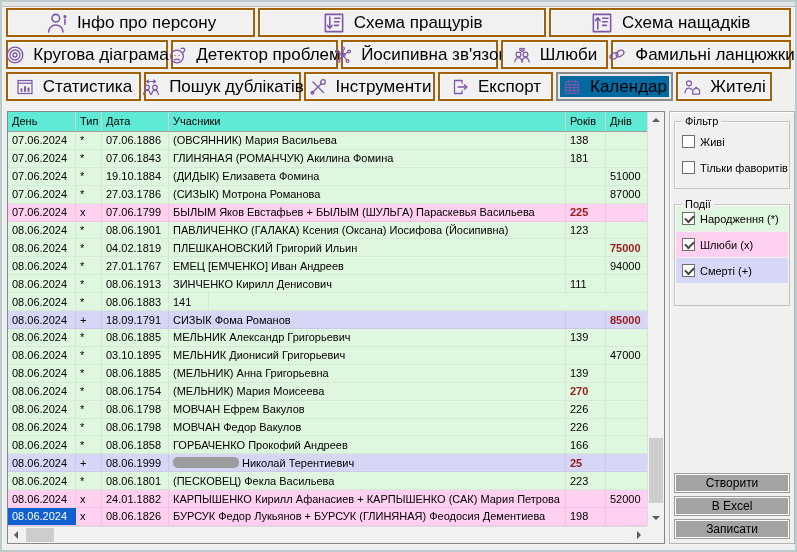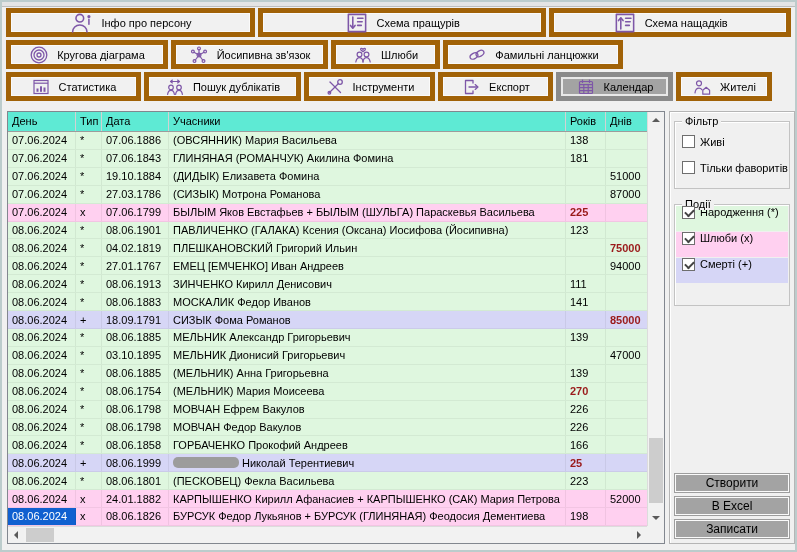--- a/index.html
+++ b/index.html
@@ -9,24 +9,24 @@
     font-family:"Liberation Sans","DejaVu Sans",sans-serif;color:#000;
   }
   .topstrip{position:absolute;left:0;top:0;width:100%;height:4px;background:#e4e4e4;border-bottom:1px solid #bdbdbd;}
   
   .toolbar{position:absolute;left:4px;right:4px;display:flex;gap:3px;}
   .tb1{top:6px;height:29px;}
   .tb2{top:38px;height:29px;border-radius:11px;}
   .tb3{top:70px;height:29px;}
   .tbtn{
     box-sizing:border-box;height:100%;display:flex;align-items:center;justify-content:center;gap:8px;
-    background:#f1f1f1;border:5px solid #a16207;font-size:11px;white-space:nowrap;cursor:default;
+    background:#f1f1f1;border:2px solid #a16207;font-size:17px;white-space:nowrap;cursor:default;
     box-shadow:inset 0 0 0 1px #fafafa;
   }
-  .tbtn.active{background:#a3a3a3;box-shadow:inset 0 0 0 2px #e8e8e8;border-color:#8a8a8a;}
+  .tbtn.active{background:#0369a1;box-shadow:inset 0 0 0 2px #e8e8e8;border-color:#8a8a8a;}
   .ic{flex:0 0 auto;}
   
   .table{
     position:absolute;left:5px;top:109px;width:658px;height:433px;box-sizing:border-box;
     background:#fff;border:1px solid #82878f;
   }
   .tcontent{position:absolute;left:0;top:0;right:17px;bottom:17px;display:flex;flex-direction:column;}
   .thead{display:flex;height:19px;flex:0 0 19px;background:#5eead4;border-bottom:1px solid #9c9c9c;font-size:11px;}
   .th{box-sizing:border-box;padding:3px 0 0 4px;border-right:1px solid #d2d2d2;overflow:hidden;}
   .rows{flex:1;display:flex;flex-direction:column;font-size:11px;}
@@ -60,21 +60,21 @@
   .panel{
     position:absolute;left:667px;top:109px;width:126px;height:433px;box-sizing:border-box;
     background:#f0f0f0;border:1px solid #b5b5b5;box-shadow:inset 1px 1px 0 #fff;
   }
   .groupbox{position:relative;margin:0 4px;border:1px solid #c3c3c3;box-shadow:inset 1px 1px 0 #fff;}
   .gb-filter{margin-top:9px;height:66px;}
   .gb-events{margin-top:15px;height:100px;}
   .gb-title{position:absolute;top:-7px;left:7px;background:#f0f0f0;padding:0 3px;font-size:11px;}
   .cbrow{display:flex;align-items:center;gap:5px;font-size:11px;padding-left:7px;}
   .gb-filter .cbrow{margin-top:13px;}
-  .strip{height:25px;display:flex;gap:5px;font-size:11px;padding-left:6px;margin:1px 1px 0;}
+  .strip{height:25px;display:flex;align-items:center;gap:5px;font-size:11px;padding-left:6px;margin:1px 1px 0;}
   .gb-events .strip:first-of-type{margin-top:13px;}
   .cb{width:13px;height:13px;box-sizing:border-box;background:#fff;border:1px solid #6e6e6e;position:relative;flex:0 0 13px;}
   .cb.checked::after{content:"";position:absolute;left:2px;top:2px;width:7px;height:4px;border-left:2px solid #444;border-bottom:2px solid #444;transform:rotate(-45deg);}
   .actions{position:absolute;left:4px;right:4px;bottom:4px;display:flex;flex-direction:column;gap:3px;}
   .abtn{height:20px;box-sizing:border-box;background:#a3a3a3;border:1px solid #9d9d9d;font-size:12px;display:flex;align-items:center;justify-content:center;box-shadow:inset 0 0 0 1px #fafafa;}
 </style>
 </head>
 <body>
 
 <div class="window">
@@ -115,20 +115,31 @@
   </div>
 
   <div class="toolbar tb2">
     <div class="tbtn" style="width:162px">
       <svg class="ic" width="20" height="20" viewBox="0 0 20 20" fill="none" stroke="#7e57a8" stroke-width="1.3">
         <circle cx="10" cy="10" r="2"></circle>
           <circle cx="10" cy="10" r="5"></circle>
           <circle cx="10" cy="10" r="7.8"></circle>
       </svg>
       <span>Кругова діаграма</span>
+    </div>
+    <div class="tbtn" style="width:167px">
+      <svg class="ic" width="20" height="20" viewBox="0 0 20 20" fill="none" stroke="#7e57a8" stroke-width="1.3" stroke-linecap="round">
+        <circle cx="9" cy="11.5" r="6.3"></circle>
+          <circle cx="7" cy="10.5" r="0.7" fill="#7e57a8" stroke="none"></circle>
+          <circle cx="11" cy="10.5" r="0.7" fill="#7e57a8" stroke="none"></circle>
+        <path d="M6.3 15c1.6-1.1 3.8-1.1 5.4 0"></path>
+        <path d="M13.2 3.6c1.7-1 3.7-.2 3.6 1.4-.1 1.3-1.5 1.5-1.7 2.6"></path>
+          <circle cx="15" cy="9.5" r="0.6" fill="#7e57a8" stroke="none"></circle>
+      </svg>
+      <span>Детектор проблем</span>
     </div>
     <div class="tbtn" style="width:157px">
       <svg class="ic" width="20" height="20" viewBox="0 0 20 20" fill="none" stroke="#7e57a8" stroke-width="1.2">
         <line x1="10" y1="10" x2="10" y2="4"></line>
           <line x1="10" y1="10" x2="4.5" y2="7"></line>
           <line x1="10" y1="10" x2="15.5" y2="7"></line>
           <line x1="10" y1="10" x2="6" y2="15.5"></line>
           <line x1="10" y1="10" x2="14" y2="15.5"></line>
         <circle cx="10" cy="10" r="1.9"></circle>
           <circle cx="10" cy="3.4" r="1.4"></circle>
@@ -301,21 +312,20 @@
             <div class="cell c-type">*</div>
             <div class="cell c-date">08.06.1913</div>
             <div class="cell c-part">ЗИНЧЕНКО Кирилл Денисович</div>
             <div class="cell c-years">111</div>
             <div class="cell c-days"></div>
           </div>
           <div class="row birth">
             <div class="cell c-day">08.06.2024</div>
             <div class="cell c-type">*</div>
             <div class="cell c-date">08.06.1883</div>
-            <div class="cell c-part">МОСКАЛИК Федор Иванов</div>
             <div class="cell c-years">141</div>
             <div class="cell c-days"></div>
           </div>
           <div class="row death">
             <div class="cell c-day">08.06.2024</div>
             <div class="cell c-type">+</div>
             <div class="cell c-date">18.09.1791</div>
             <div class="cell c-part">СИЗЫК Фома Романов</div>
             <div class="cell c-years"></div>
             <div class="cell c-days bold-red">85000</div>

